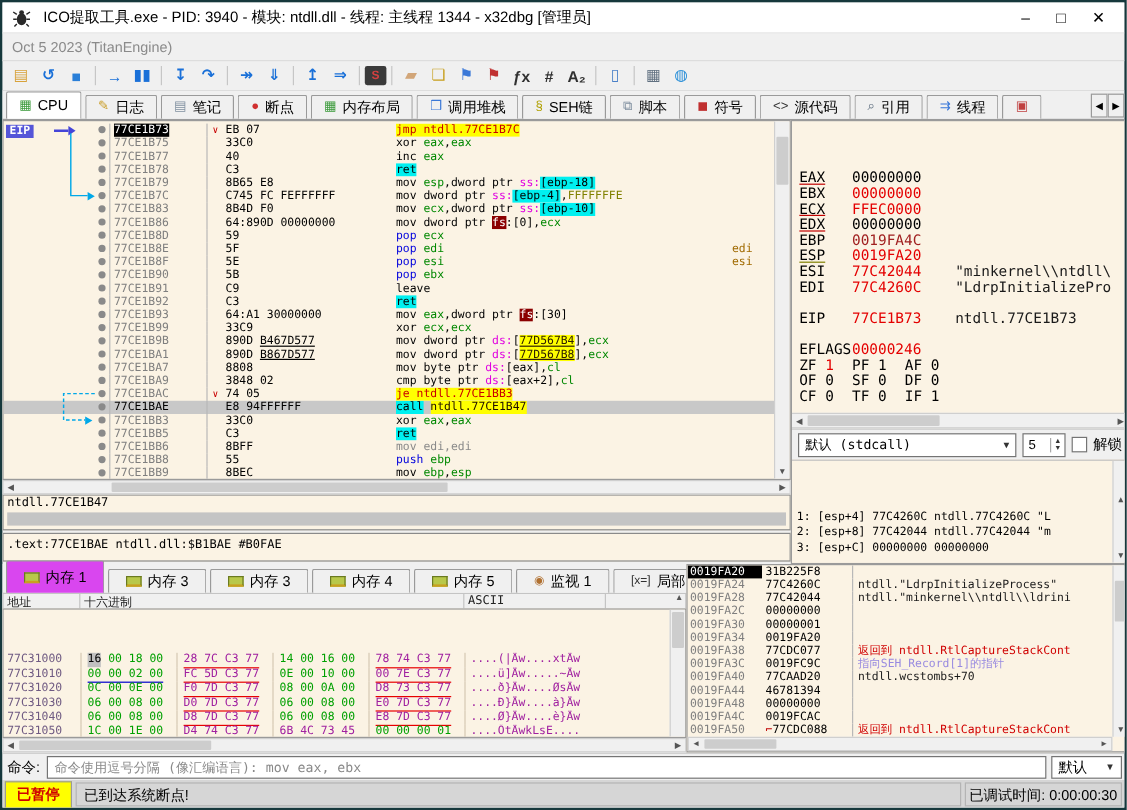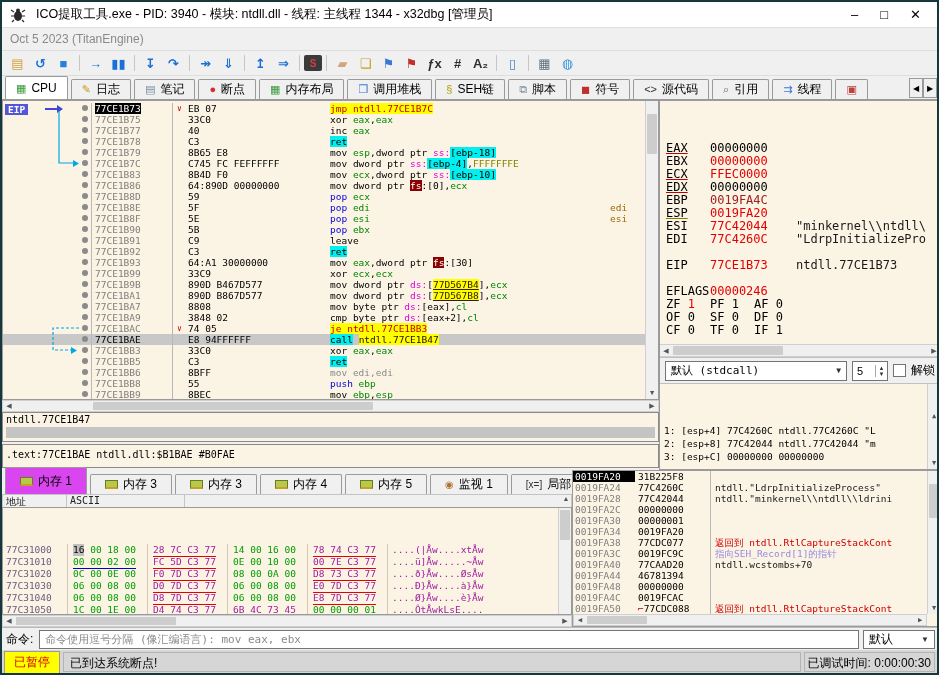--- a/index.html
+++ b/index.html
@@ -35,21 +35,21 @@
 .drow{display:flex;height:11px;align-items:center}
 .drow.rsel{background:#c8c8c8}
 .dgut{width:88px;flex:none;position:relative;height:11px}
 .bpdot{position:absolute;right:3px;top:2px;width:6px;height:6px;border-radius:3px;background:#8a8a8a}
 .daddr{width:82px;flex:none;color:#7f7f7f;padding-left:3px;border-left:1px solid #b8b8b8;border-right:1px solid #b8b8b8;height:11px}
 .daddr b{font-weight:normal}
 .daddr.asel b{background:#000;color:#fff}
 .drow.rsel .daddr{color:#000}
 .dbytes{width:152px;flex:none;padding-left:15px;position:relative;height:11px}
 .dmark{position:absolute;left:4px;top:0;color:#c80000;font-size:8px}
-.bu{}
+.bu{text-decoration:underline}
 .dins{flex:1;padding-left:5px;height:11px;overflow:hidden}
 .dcmt{width:35px;flex:none;color:#a06a00;overflow:hidden;height:11px}
 .eipbadge{position:absolute;left:2px;top:3px;background:#5555d8;color:#fff;font-weight:bold;padding:0 3px;font-size:9.5px;line-height:11px;z-index:3}
 .gutsvg{position:absolute;left:0;top:2px;z-index:2;pointer-events:none}
 
 .t-pl{color:#000}.t-gr{color:#8a8a8a}.t-rg{color:#008800}.t-bl{color:#0000dd}
 .t-sg{color:#e000e0}.t-sf{background:#8b0000;color:#fff}
 .t-mb{background:#00f0f0;color:#000}.t-nm{color:#808000}
 .t-jy{background:#ffff00;color:#c80000}.t-ty{background:#ffff00;color:#201000}
 .t-cy{background:#00f0f0;color:#000}
@@ -111,25 +111,25 @@
 .staddr{width:62px;flex:none;color:#7f7f7f;padding-left:2px}
 .staddr.sel{background:#000;color:#fff}
 .stval{width:76px;flex:none;border-right:1px solid #b8b8b8;padding-left:3px;position:relative}
 .stbrk{color:#c00000}
 .stcmt{flex:1;padding-left:4px;overflow:hidden}
 
 .cmdrow{height:23px;display:flex;align-items:center;gap:4px;padding:1px 2px;background:#f0f0f0;border-top:1px solid #bbb}
 .cmdlabel{padding:0 2px;white-space:nowrap}
 .cmdinput{flex:1;height:19px;border:1px solid #747474;padding:0 5px;font-size:11px;font-family:"DejaVu Sans Mono",monospace;background:#fff}
 .cmdinput::placeholder{color:#8a8a8a}
-.cmdcombo{width:72px;height:19px;border:1px solid #747474;background:#fff;display:flex;align-items:center;justify-content:space-between;padding:0 5px}
+.cmdcombo{width:59px;height:19px;border:1px solid #747474;background:#fff;display:flex;align-items:center;justify-content:space-between;padding:0 5px}
 .cmdcombo .car{font-size:8px;color:#333}
 
 .statusbar{height:24px;display:flex;align-items:center;gap:3px;padding:1px 2px;background:#d6d6d6}
-.paused{background:#ffff00;color:#d00000;font-weight:normal;padding:2px 9px;border:1px solid #9a9a9a;white-space:nowrap}
+.paused{background:#ffff00;color:#d00000;font-weight:bold;padding:2px 9px;border:1px solid #9a9a9a;white-space:nowrap}
 .statmsg{flex:1;border:1px solid #b4b4b4;padding:2px 6px;height:20px;white-space:nowrap;overflow:hidden}
 .stattime{border:1px solid #b4b4b4;padding:2px 3px;height:20px;white-space:nowrap}
 </style>
 </head>
 <body>
 
 <div class="win">
 
   <div class="titlebar">
     <svg class="appicon" viewBox="0 0 16 16">
@@ -333,20 +333,21 @@
             <span style="color: rgb(176, 112, 48); font-size: 10px;">◉</span>
             <span>监视 1</span>
           </div>
           <div class="dtab">
             <span style="color: rgb(48, 48, 48); font-size: 10px;">[x=]</span>
             <span>局部</span>
           </div>
         </div>
       <div class="dumphead">
         <div style="width:64px">地址</div>
+        <div style="width:320px">十六进制</div>
         <div style="width:118px;font-family:'DejaVu Sans Mono',monospace">ASCII</div>
         <div style="flex:1;border-right:none"></div>
         <div style="width:13px;text-align:center;font-size:7px;color:#555;border-right:none">▲</div>
       </div>
       <div class="dumprows" id="dump-rows">
         <div class="sbv">
           <div class="thumb" style="top:2px;height:30px"></div>
         </div>
       <div class="dumr"><span class="dumaddr">77C31000</span><span class="dgrp"><span class="d-g"><span class="selbyte">16</span> 00 18 00</span></span><span class="dgrp"><span class="d-p u-r">28 7C C3 77</span></span><span class="dgrp"><span class="d-g">14 00 16 00</span></span><span class="dgrp"><span class="d-p u-r">78 74 C3 77</span></span><span class="dascii">....(|Åw....xtÅw</span></div><div class="dumr"><span class="dumaddr">77C31010</span><span class="dgrp"><span class="d-g u-b">00 00 02 00</span></span><span class="dgrp"><span class="d-p u-r">FC 5D C3 77</span></span><span class="dgrp"><span class="d-g">0E 00 10 00</span></span><span class="dgrp"><span class="d-p u-r">00 7E C3 77</span></span><span class="dascii">....ü]Åw.....~Åw</span></div><div class="dumr"><span class="dumaddr">77C31020</span><span class="dgrp"><span class="d-g">0C 00 0E 00</span></span><span class="dgrp"><span class="d-p u-r">F0 7D C3 77</span></span><span class="dgrp"><span class="d-g">08 00 0A 00</span></span><span class="dgrp"><span class="d-p u-r">D8 73 C3 77</span></span><span class="dascii">....ð}Åw....ØsÅw</span></div><div class="dumr"><span class="dumaddr">77C31030</span><span class="dgrp"><span class="d-g">06 00 08 00</span></span><span class="dgrp"><span class="d-p u-r">D0 7D C3 77</span></span><span class="dgrp"><span class="d-g">06 00 08 00</span></span><span class="dgrp"><span class="d-p u-r">E0 7D C3 77</span></span><span class="dascii">....Ð}Åw....à}Åw</span></div><div class="dumr"><span class="dumaddr">77C31040</span><span class="dgrp"><span class="d-g">06 00 08 00</span></span><span class="dgrp"><span class="d-p u-r">D8 7D C3 77</span></span><span class="dgrp"><span class="d-g">06 00 08 00</span></span><span class="dgrp"><span class="d-p u-r">E8 7D C3 77</span></span><span class="dascii">....Ø}Åw....è}Åw</span></div><div class="dumr"><span class="dumaddr">77C31050</span><span class="dgrp"><span class="d-g u-b">1C 00 1E 00</span></span><span class="dgrp"><span class="d-p u-r">D4 74 C3 77</span></span><span class="dgrp"><span class="d-p">6B 4C 73 45</span></span><span class="dgrp"><span class="d-g">00 00 00 01</span></span><span class="dascii">....ÔtÅwkLsE....</span></div></div>
       <div class="sbh">

